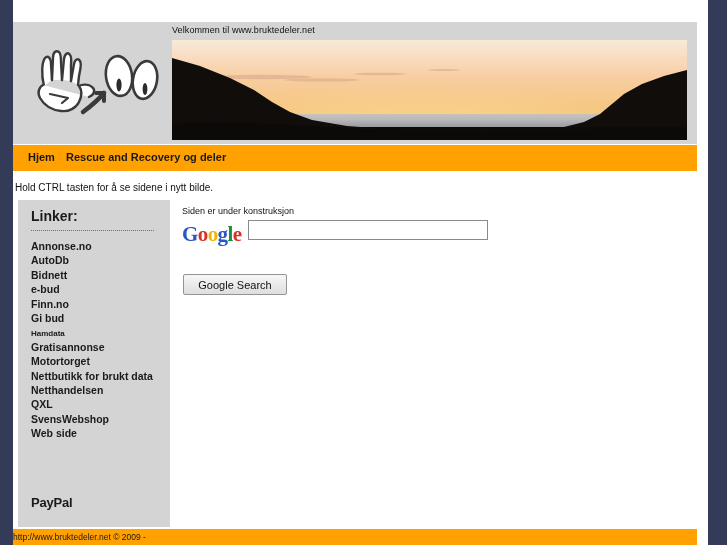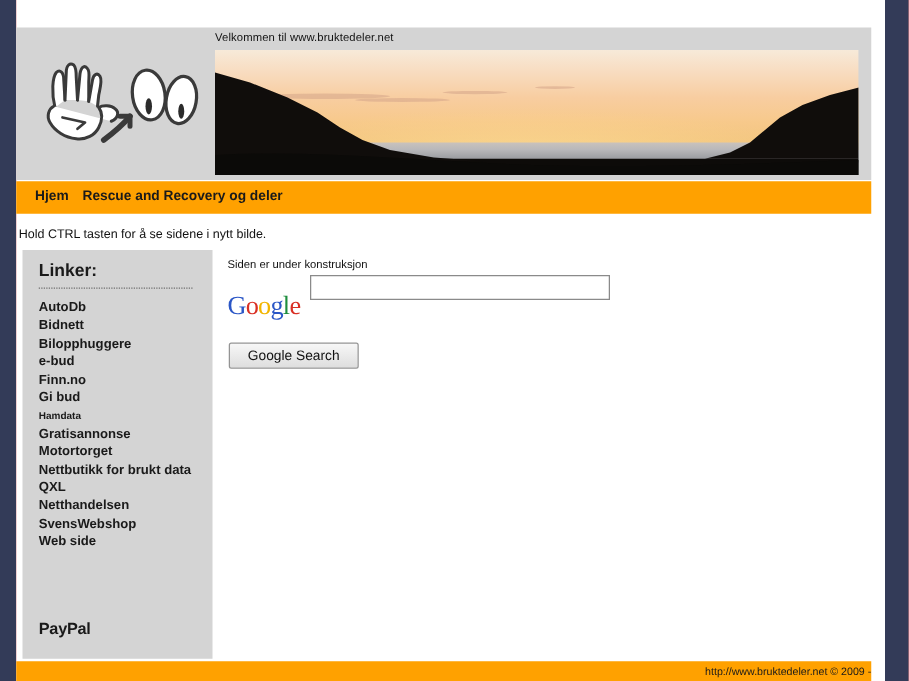--- a/index.html
+++ b/index.html
@@ -192,28 +192,28 @@
   }
   #search-row {
     position: absolute;
     left: 0;
     top: 20px;
     height: 28px;
   }
   #google-logo {
     position: absolute;
     left: 2px;
-    top: 13px;
+    top: 3px;
     width: 58px;
     height: 22px;
     font-family: "Liberation Serif", serif;
     font-size: 21px;
     line-height: 22px;
     letter-spacing: -0.6px;
-    font-weight: normal;
+    font-weight: bold;
   }
   #google-logo span { display: inline; }
   .g-blue   { color: #2a56c6; }
   .g-red    { color: #d93025; }
   .g-yellow { color: #f2b500; }
   .g-green  { color: #1e8e3e; }
 
   #search-input {
     position: absolute;
     left: 68px;
@@ -254,21 +254,21 @@
     top: 529px;
     width: 684px;
     height: 16px;
     background: #ffa100;
   }
   #footer-text {
     position: absolute;
     left: 0;
     top: 3px;
     width: 684px;
-    text-align: right;
+    text-align: left;
     font-size: 8.5px;
     color: #1a1a1a;
     white-space: nowrap;
   }
 </style>
 </head>
 <body>
 
 <div id="page">
 
@@ -352,32 +352,32 @@
       <a class="nav-item home" href="#">Hjem</a>
       <a class="nav-item rescue" href="#">Rescue and Recovery og deler</a>
     </div>
 
     <div id="notice">Hold CTRL tasten for å se sidene i nytt bilde.</div>
 
     <div id="sidebar">
       <div id="sidebar-title">Linker:</div>
       <div id="sidebar-rule"></div>
       <ul id="link-list">
+        <li><a href="#">Annonse.no</a></li>
         <li><a href="#">AutoDb</a></li>
         <li><a href="#">Bidnett</a></li>
-        <li><a href="#">Bilopphuggere</a></li>
         <li><a href="#">e-bud</a></li>
         <li><a href="#">Finn.no</a></li>
         <li><a href="#">Gi bud</a></li>
         <li><a class="small" href="#">Hamdata</a></li>
         <li><a href="#">Gratisannonse</a></li>
         <li><a href="#">Motortorget</a></li>
         <li><a href="#">Nettbutikk for brukt data</a></li>
+        <li><a href="#">Netthandelsen</a></li>
         <li><a href="#">QXL</a></li>
-        <li><a href="#">Netthandelsen</a></li>
         <li><a href="#">SvensWebshop</a></li>
         <li><a href="#">Web side</a></li>
       </ul>
       <div id="paypal-label">PayPal</div>
     </div>
 
     <div id="main">
       <div id="main-heading">Siden er under konstruksjon</div>
 
       <div id="search-row">

